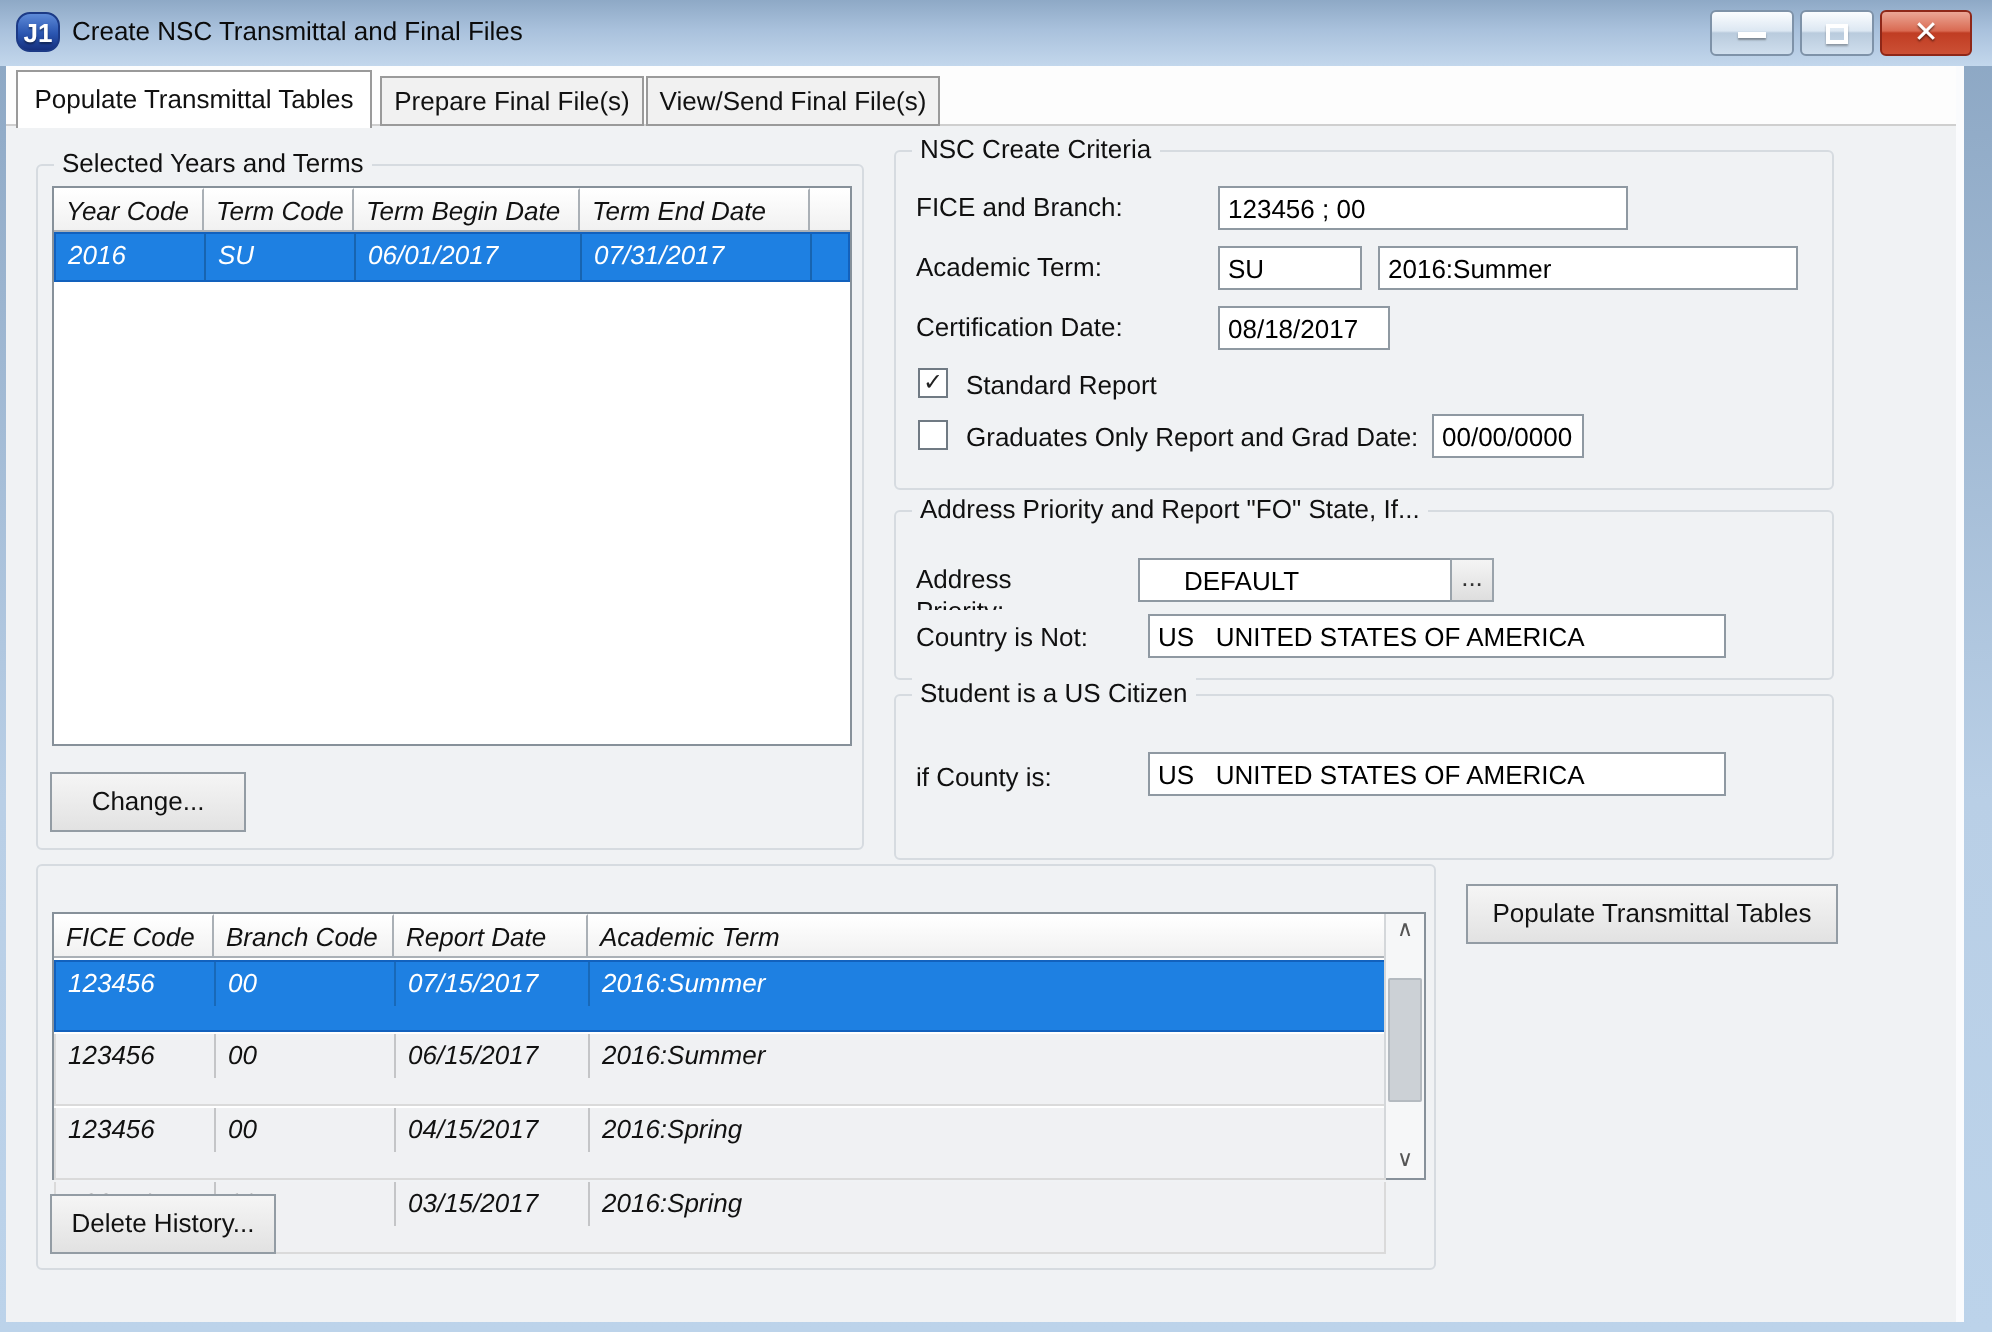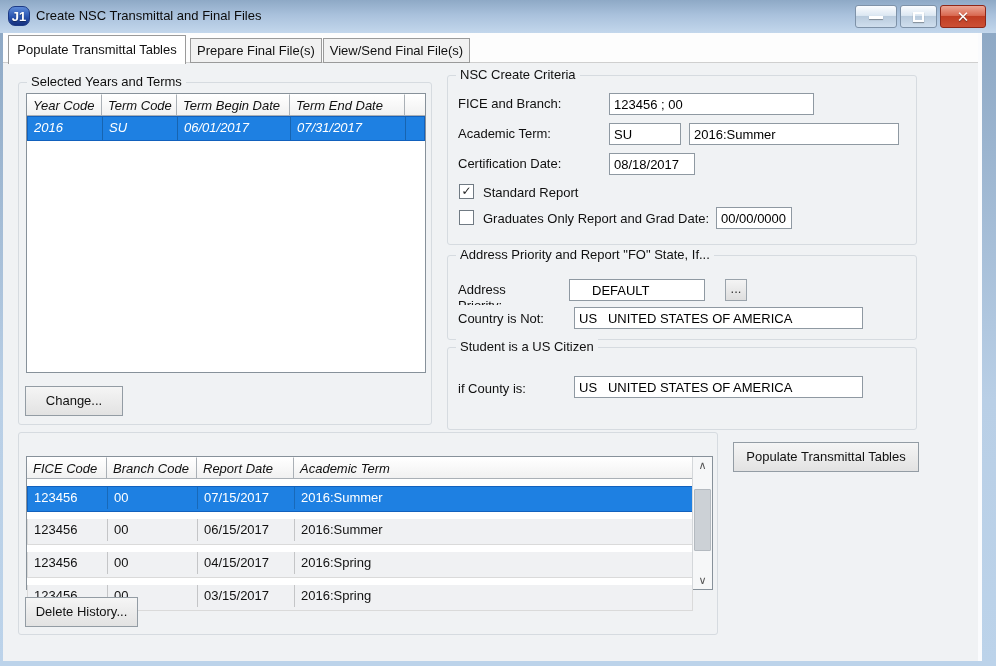--- a/index.html
+++ b/index.html
@@ -52,21 +52,21 @@
   .trow { display:flex; width:100%;font-style:italic; }
   .th { background:linear-gradient(180deg,#ffffff,#f1f1f1); border-right:1px solid #aab0b6; border-bottom:1px solid #aab0b6; border-top:1px solid #fff;
         height:22px; line-height:21px; padding-left:6px; color:#111; overflow:hidden; white-space:nowrap; }
   .td { height:23px; line-height:22px; padding-left:6px; border-right:1px solid rgba(0,0,0,.22); overflow:hidden; white-space:nowrap; }
   .row-selected { background:#1e80e2; color:#fff; border:1px solid #1261bd; }
   .c1 { width:75px; } .c2 { width:75px; } .c3 { width:113px; } .c4 { width:115px; } .cfill { flex:1; border-right:none; }
 
   .histlist { left:7px; top:23px; width:687px; height:134px; }
   .hist-inner { position:absolute; left:0; top:0; width:666px; height:132px; }
   .h1 { width:80px; } .h2 { width:90px; } .h3 { width:97px; } .h4 { flex:1; }
-  .hrow { display:flex; width:100%; height:26px; line-height:23px; background:#f0f1f3; border:1px solid #dadada; border-top:none; margin-top:7px; }
+  .hrow { display:flex; width:100%; height:36px; line-height:23px; background:#f0f1f3; border:1px solid #dadada; border-top:none; margin-top:1px;font-style:italic; }
   .hrow .td { height:22px; line-height:21px; border-right:1px solid rgba(0,0,0,.18); }
   .hrow-selected { background:#1e80e2; color:#fff; border:1px solid #1261bd; }
 
   
   .vscroll { position:absolute; right:0; top:0; width:20px; height:132px; background:#f6f7f8; border-left:1px solid #d4d7da; }
   .sbtn { position:absolute; left:0; width:19px; height:17px; text-align:center; line-height:16px; color:#555; font-size:11px; background:#f6f7f8; }
   .sb-up { top:0; } .sb-down { bottom:0; }
   .sthumb { position:absolute; left:1px; top:32px; width:17px; height:62px; background:#ccd1d6; border:1px solid #b4bac0; border-radius:1px; }
 
   
@@ -141,21 +141,21 @@
       <div class="chk" style="left:11px; top:108px;"><span>✓</span></div>
       <div class="flabel" style="left:35px; top:109px;">Standard Report</div>
       <div class="chk" style="left:11px; top:134px;"></div>
       <div class="flabel" style="left:35px; top:135px;">Graduates Only Report and Grad Date:</div>
       <input class="field" style="left: 268px; top: 131px; width: 76px;" value="00/00/0000">
     </div>
 
     <div class="group g-addr">
       <div class="group-label">Address Priority and Report "FO" State, If...</div>
       <div class="flabel clip2" style="left:10px; top:26px; width:100px;"><span>Address</span><br><span>Priority:</span></div>
-      <input class="field" style="left: 121px; top: 23px; width: 136px; padding-left: 22px;" value="DEFAULT">
+      <input class="field" style="left: 121px; top: 23px; width: 176px; padding-left: 22px;" value="DEFAULT">
       <div class="browse" style="left:277px; top:23px;">...</div>
       <div class="flabel" style="left:10px; top:55px;">Country is Not:</div>
       <input class="field" style="left: 126px; top: 51px; width: 289px;" value="US   UNITED STATES OF AMERICA">
     </div>
 
     <div class="group g-citizen">
       <div class="group-label">Student is a US Citizen</div>
       <div class="flabel" style="left:10px; top:33px;">if County is:</div>
       <input class="field" style="left: 126px; top: 28px; width: 289px;" value="US   UNITED STATES OF AMERICA">
     </div>

